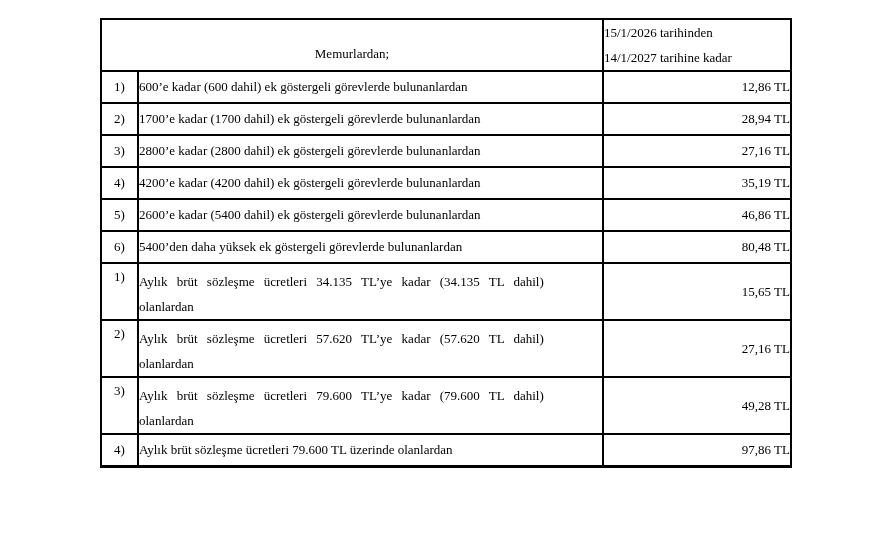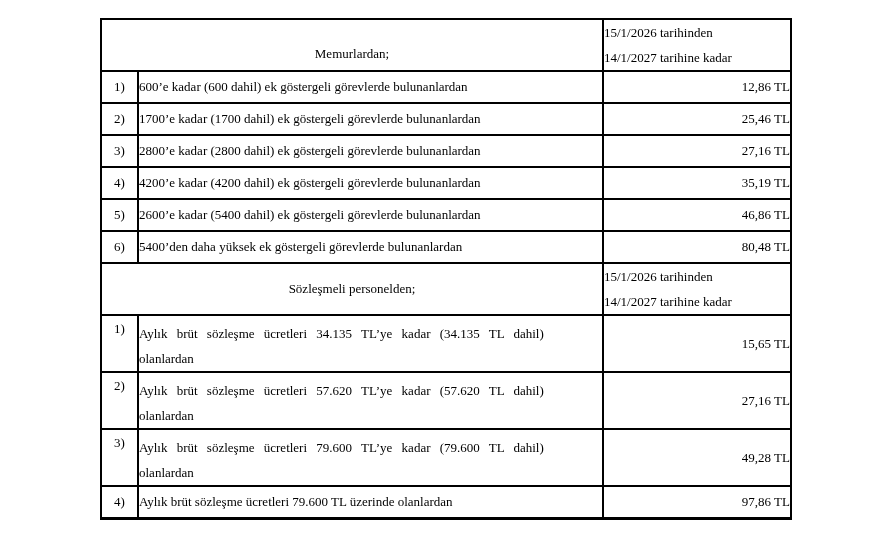--- a/index.html
+++ b/index.html
@@ -110,21 +110,21 @@
       </tr>
 
       <tr class="srow">
         <td class="cell-no">1)</td>
         <td class="cell-desc">600’e kadar (600 dahil) ek göstergeli görevlerde bulunanlardan</td>
         <td class="cell-amount">12,86 TL</td>
       </tr>
       <tr class="srow">
         <td class="cell-no">2)</td>
         <td class="cell-desc">1700’e kadar (1700 dahil) ek göstergeli görevlerde bulunanlardan</td>
-        <td class="cell-amount">25,46 TL</td>
+        <td class="cell-amount">28,94 TL</td>
       </tr>
       <tr class="srow">
         <td class="cell-no">3)</td>
         <td class="cell-desc">2800’e kadar (2800 dahil) ek göstergeli görevlerde bulunanlardan</td>
         <td class="cell-amount">27,16 TL</td>
       </tr>
       <tr class="srow">
         <td class="cell-no">4)</td>
         <td class="cell-desc">4200’e kadar (4200 dahil) ek göstergeli görevlerde bulunanlardan</td>
         <td class="cell-amount">35,19 TL</td>
@@ -133,25 +133,20 @@
         <td class="cell-no">5)</td>
         <td class="cell-desc">2600’e kadar (5400 dahil) ek göstergeli görevlerde bulunanlardan</td>
         <td class="cell-amount">46,86 TL</td>
       </tr>
       <tr class="srow">
         <td class="cell-no">6)</td>
         <td class="cell-desc">5400’den daha yüksek ek göstergeli görevlerde bulunanlardan</td>
         <td class="cell-amount">80,48 TL</td>
       </tr>
 
-      <tr class="hrow">
-        <td colspan="2" class="hlabel">Sözleşmeli personelden;</td>
-        <td class="hperiod">15/1/2026 tarihinden
-14/1/2027 tarihine kadar</td>
-      </tr>
 
       <tr class="drow">
         <td class="cell-no">1)</td>
         <td class="cell-desc"><span class="jline">Aylık brüt sözleşme ücretleri 34.135 TL’ye kadar (34.135 TL dahil)</span><br><span>olanlardan</span></td>
         <td class="cell-amount">15,65 TL</td>
       </tr>
       <tr class="drow">
         <td class="cell-no">2)</td>
         <td class="cell-desc"><span class="jline">Aylık brüt sözleşme ücretleri 57.620 TL’ye kadar (57.620 TL dahil)</span><br><span>olanlardan</span></td>
         <td class="cell-amount">27,16 TL</td>

